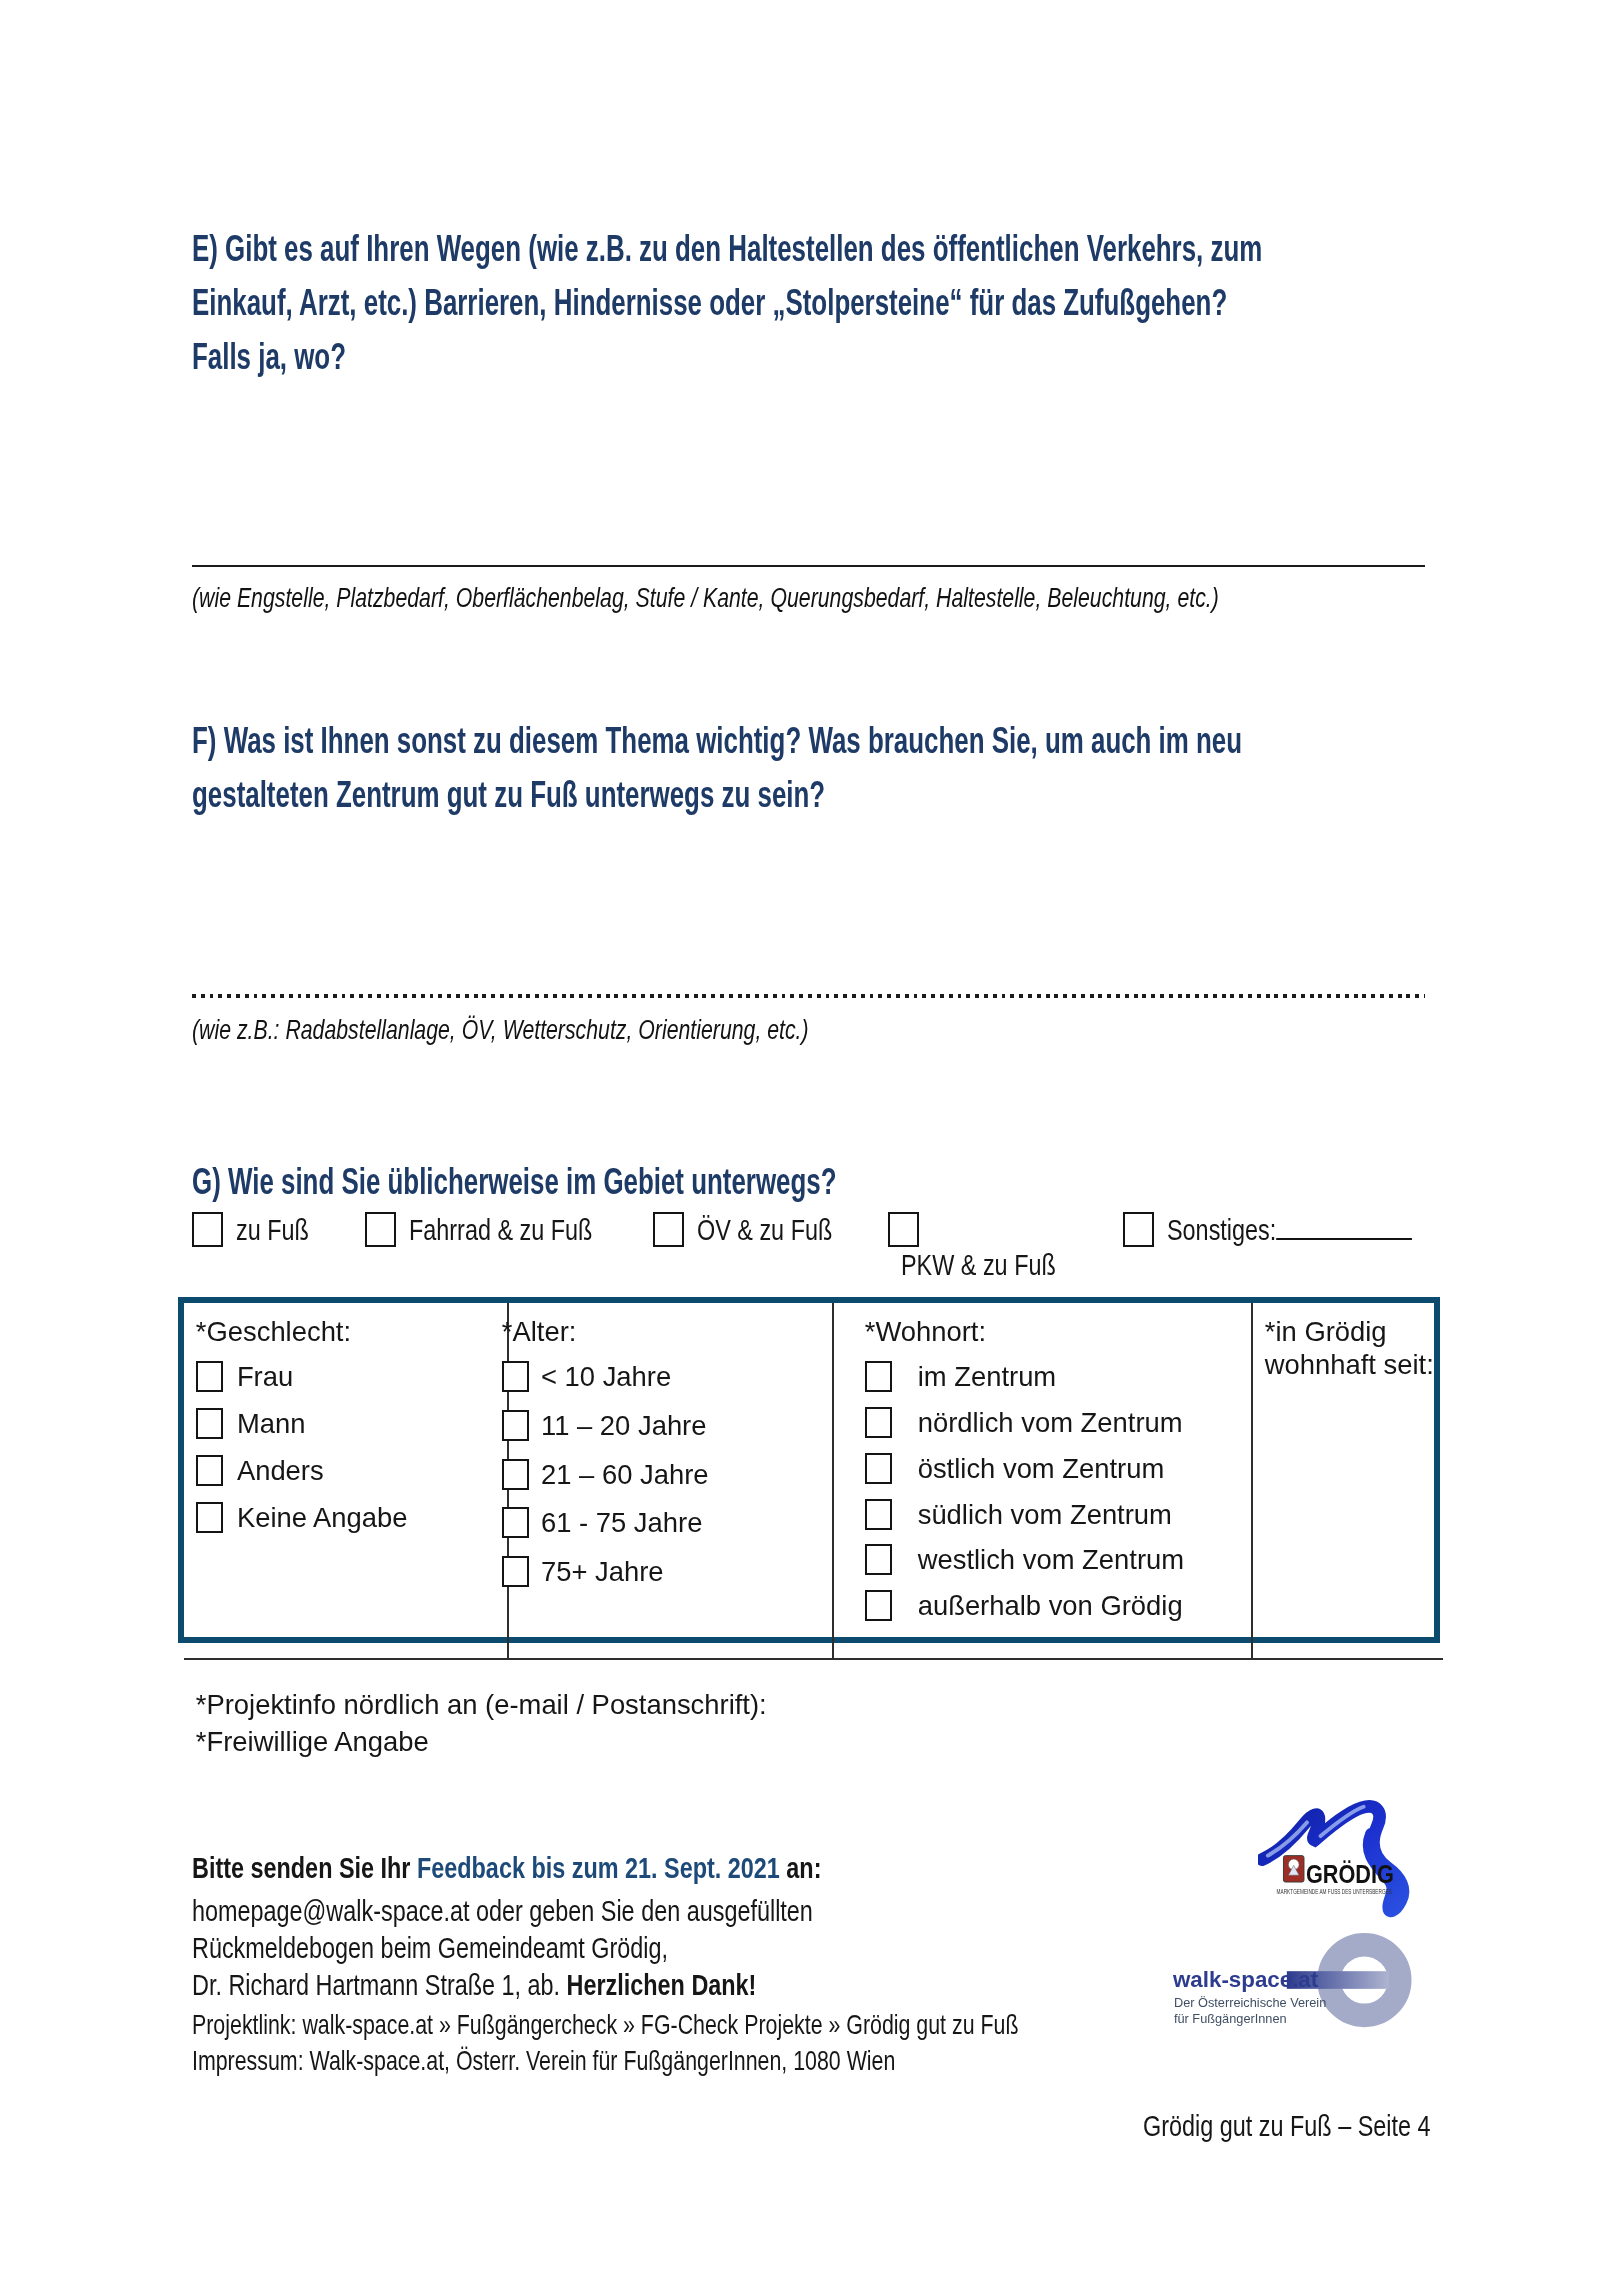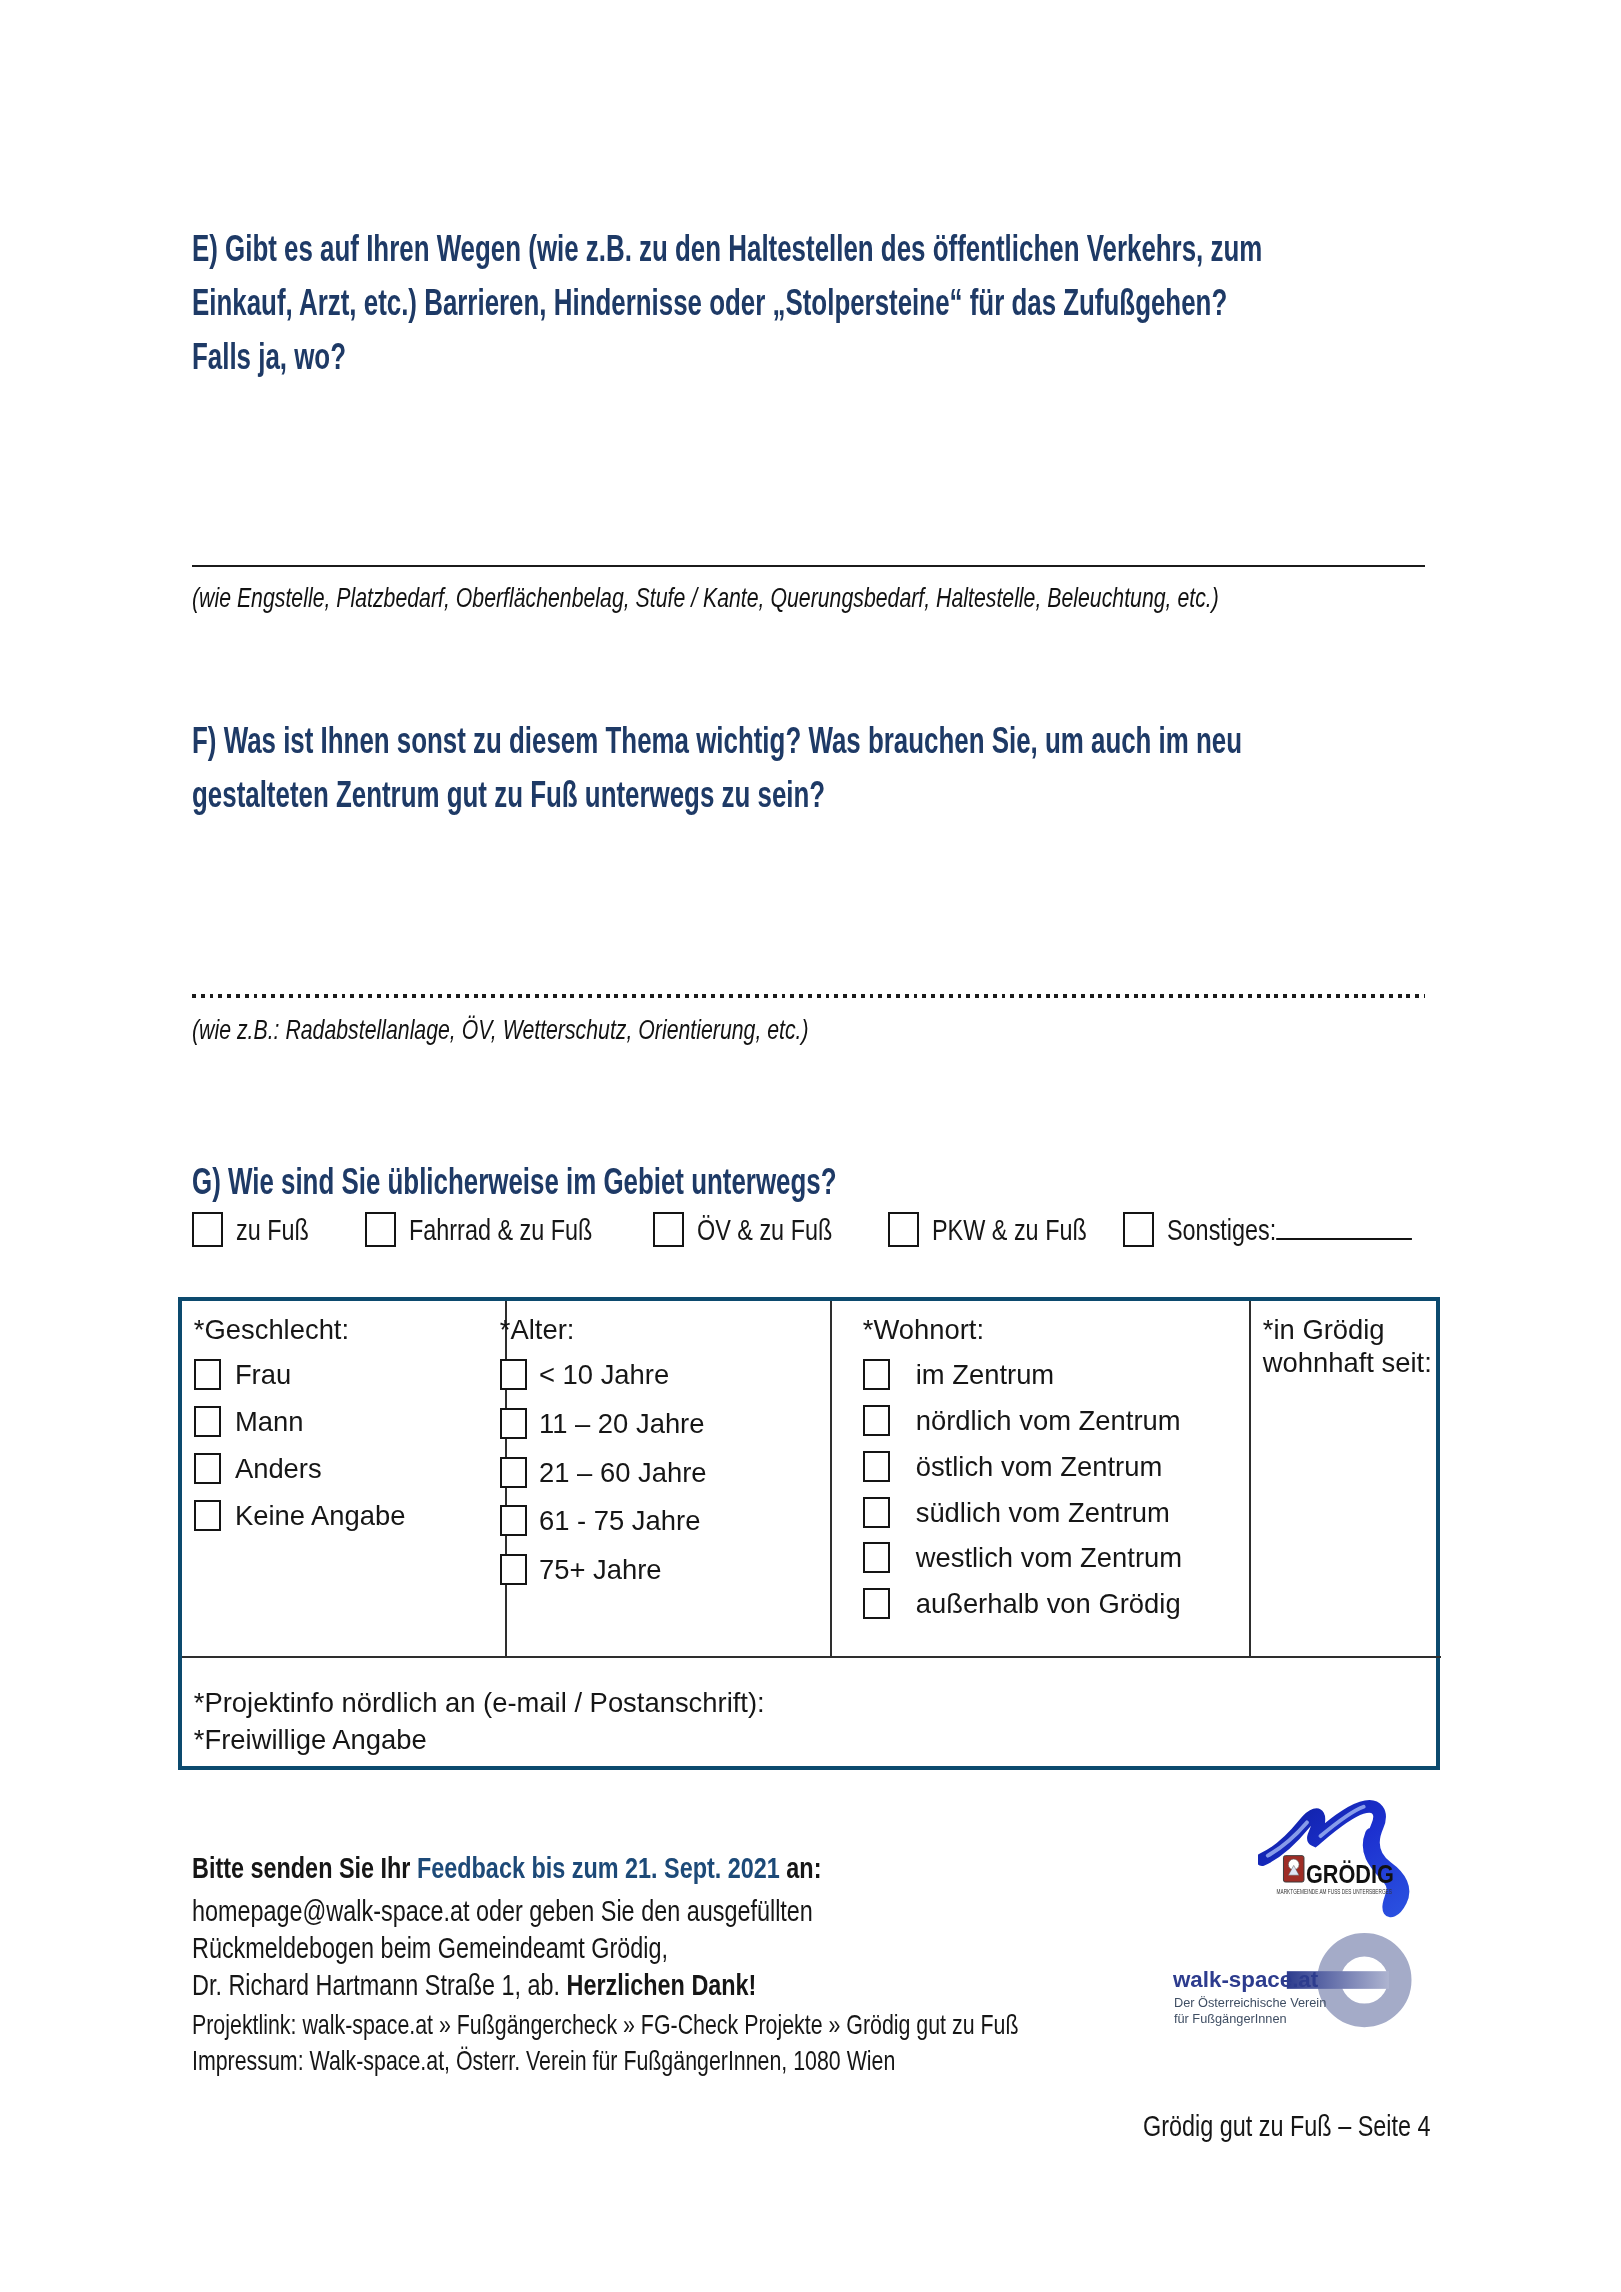--- a/index.html
+++ b/index.html
@@ -29,21 +29,21 @@
   
   .g-pair { position:absolute; top:1212px; display:flex; align-items:flex-start; }
   .cb { width:31px; height:35px; border:2.9px solid #141414; background:#fff;
         box-sizing:border-box; flex:0 0 auto; }
   .g-pair .glabel { font-size:30px; line-height:35px; margin-left:12.7px; }
   .uline { display:inline-block; width:174px; border-bottom:2.9px solid #141414;
            height:25.5px; vertical-align:baseline; }
 
   
   .survey-table { position:absolute; left:178px; top:1297px; width:1262px;
-                  height:473px; border:4px solid #0c4a6e; box-sizing:border-box; }
+                  height:346px; border:6px solid #0c4a6e; box-sizing:border-box; }
   .col { position:absolute; top:0; height:355px; box-sizing:border-box;
          border-right:2px solid #2e2e2e; padding:11.8px 7.8px 0 11.8px; }
   .col.c1 { left:0;  width:325px; }
   .col.c2 { left:306px; width:344px; }
   .col.c3 { left:669px; width:400px; }
   .col.c4 { left:1069px; width:189px; border-right:none; }
   .col-label { font-size:27.4px; line-height:33px; margin-bottom:13.7px; }
   .opt { display:flex; align-items:center; }
   .opt .cbt { width:27.4px; height:31px; border:2.9px solid #141414; background:#fff;
               box-sizing:border-box; flex:0 0 auto; }
@@ -104,21 +104,21 @@
     <span class="glabel ln sx78">zu Fuß</span>
   </div>
   <div class="g-pair" style="left:365px;">
     <span class="cb"></span>
     <span class="glabel ln sx78">Fahrrad &amp; zu Fuß</span>
   </div>
   <div class="g-pair" style="left:653px;">
     <span class="cb"></span>
     <span class="glabel ln sx78">ÖV &amp; zu Fuß</span>
   </div>
-  <div class="g-pair" style="left:888px;">
+  <div class="g-pair" style="left:888px;flex-direction:column;">
     <span class="cb"></span>
     <span class="glabel ln sx78">PKW &amp; zu Fuß</span>
   </div>
   <div class="g-pair" style="left:1123px;">
     <span class="cb"></span>
     <span class="glabel ln sx78"><span>Sonstiges:</span><span class="uline"></span></span>
   </div>
 
   <div class="survey-table">
 

